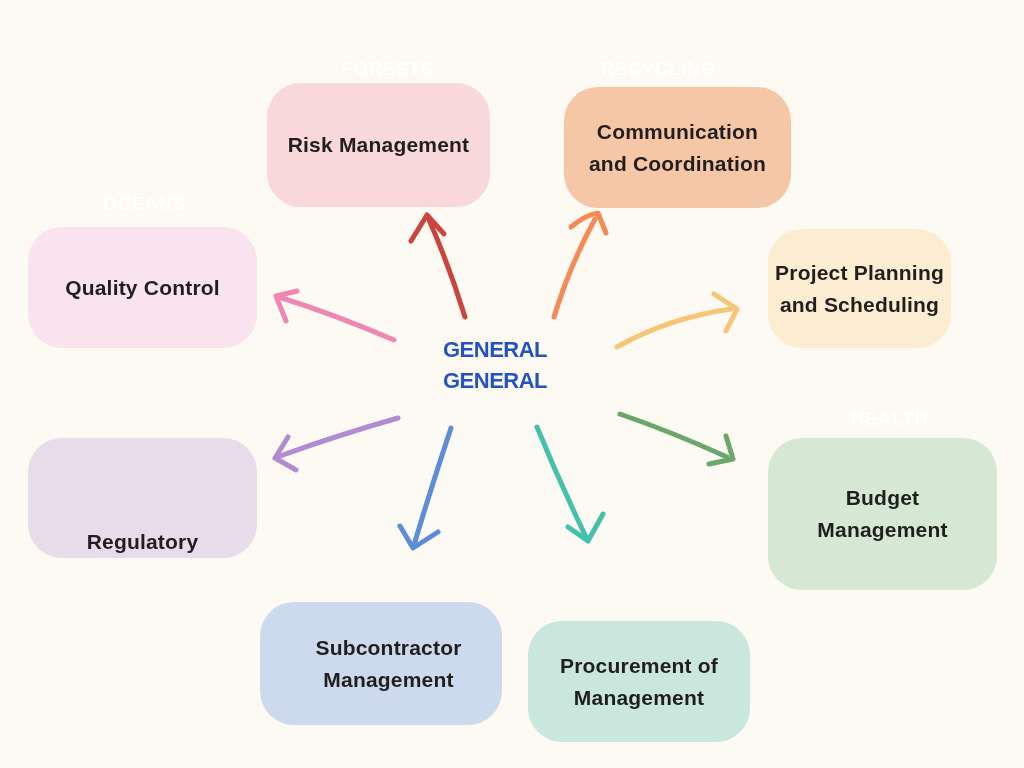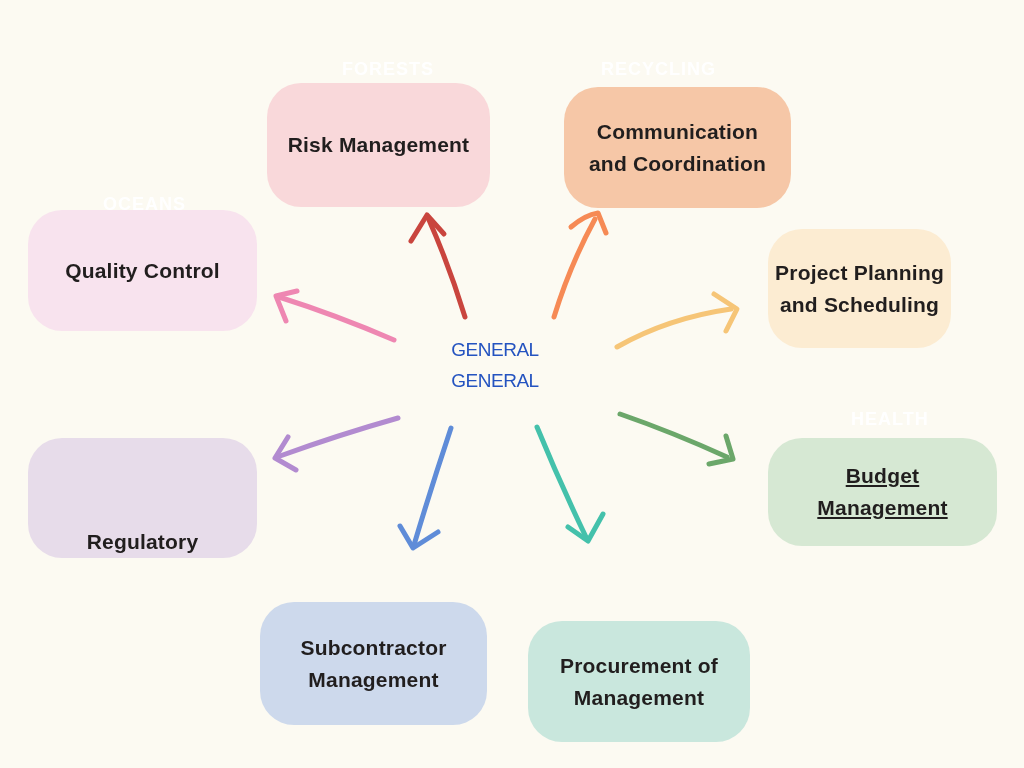--- a/index.html
+++ b/index.html
@@ -14,30 +14,30 @@
   .node{
     position:absolute;display:flex;align-items:center;justify-content:center;
     border-radius:34px;text-align:center;
     font-weight:bold;font-size:21px;line-height:32px;color:#211e1e;
     letter-spacing:0.2px;
   }
   .node .l{display:block;}
 
   .node-risk        {left:267px;top:83px; width:223px;height:124px;}
   .node-comm        {left:533px;top:87px; width:227px;height:121px;margin-left:31px;}
-  .node-quality     {left:28px; top:210px;width:229px;height:121px;}
+  .node-quality     {left:28px; top:227px;width:229px;height:121px;}
   .node-planning    {left:768px;top:229px;width:183px;height:119px;}
   .node-regulatory  {left:28px; top:438px;width:229px;height:120px;align-items:flex-end;}
-  .node-budget      {left:768px;top:438px;width:229px;height:108px;text-decoration:underline;}
+  .node-budget      {left:768px;top:438px;width:229px;height:152px;}
   .node-subcontract {left:260px;top:602px;width:227px;height:123px;}
   .node-procurement {left:528px;top:604px;width:222px;height:121px;}
 
   .center-title{
     position:absolute;left:397px;top:334px;width:196px;
-    text-align:center;font-weight:normal;font-size:19px;line-height:31px;
+    text-align:center;font-weight:bold;font-size:22px;line-height:31px;
     letter-spacing:-0.5px;
   }
 
   .watermark{
     position:absolute;font-weight:bold;font-size:18px;letter-spacing:1px;
     text-align:center;white-space:nowrap;
   }
   .wm-forests  {left:342px;top:59px;width:90px;}
   .wm-recycling{left:601px;top:59px;width:90px;}
   .wm-oceans   {left:103px;top:194px;width:66px;}
@@ -127,21 +127,21 @@
     </div>
   </div>
 
   <div class="node node-budget" style="background-color: rgb(214, 232, 211);">
     <div>
       <span class="l">Budget</span>
         <span class="l">Management</span>
     </div>
   </div>
 
-  <div class="node node-subcontract" style="background-color: rgb(205, 217, 236);">
+  <div class="node node-subcontract" style="background-color: rgb(205, 217, 236); padding-left: 15px;">
     <div>
       <span class="l">Subcontractor</span>
         <span class="l">Management</span>
     </div>
   </div>
 
   <div class="node node-procurement" style="background-color: rgb(201, 231, 221); margin-top: 17px;">
     <div>
       <span class="l">Procurement of</span>
         <span class="l">Management</span>

